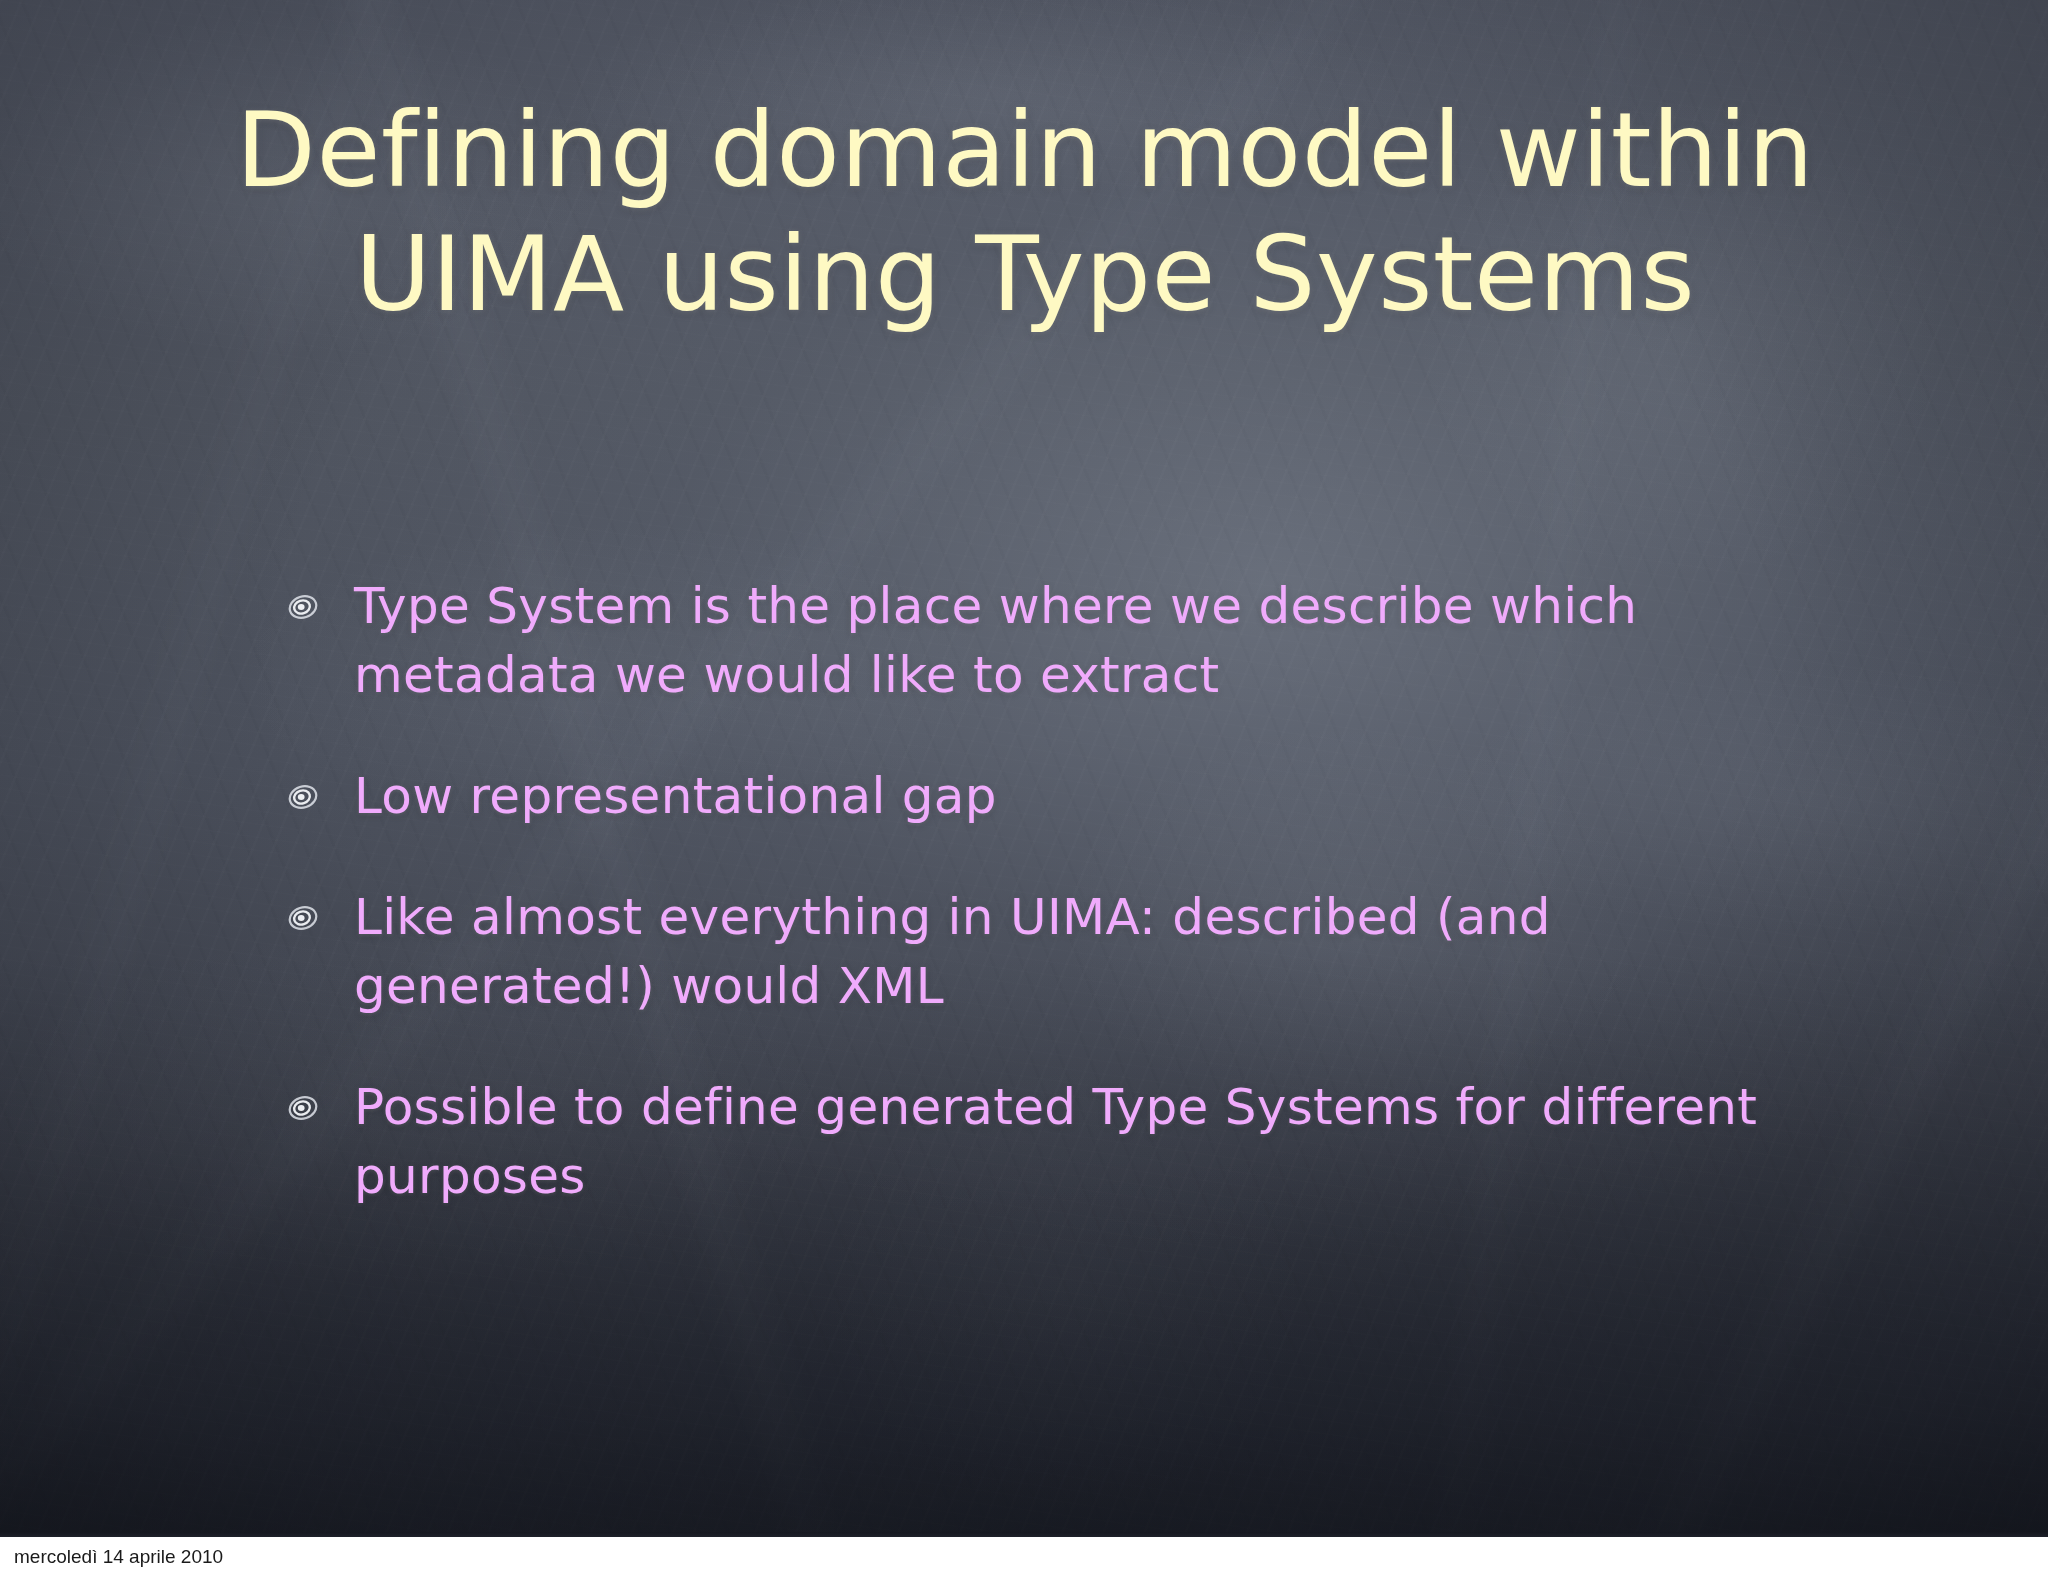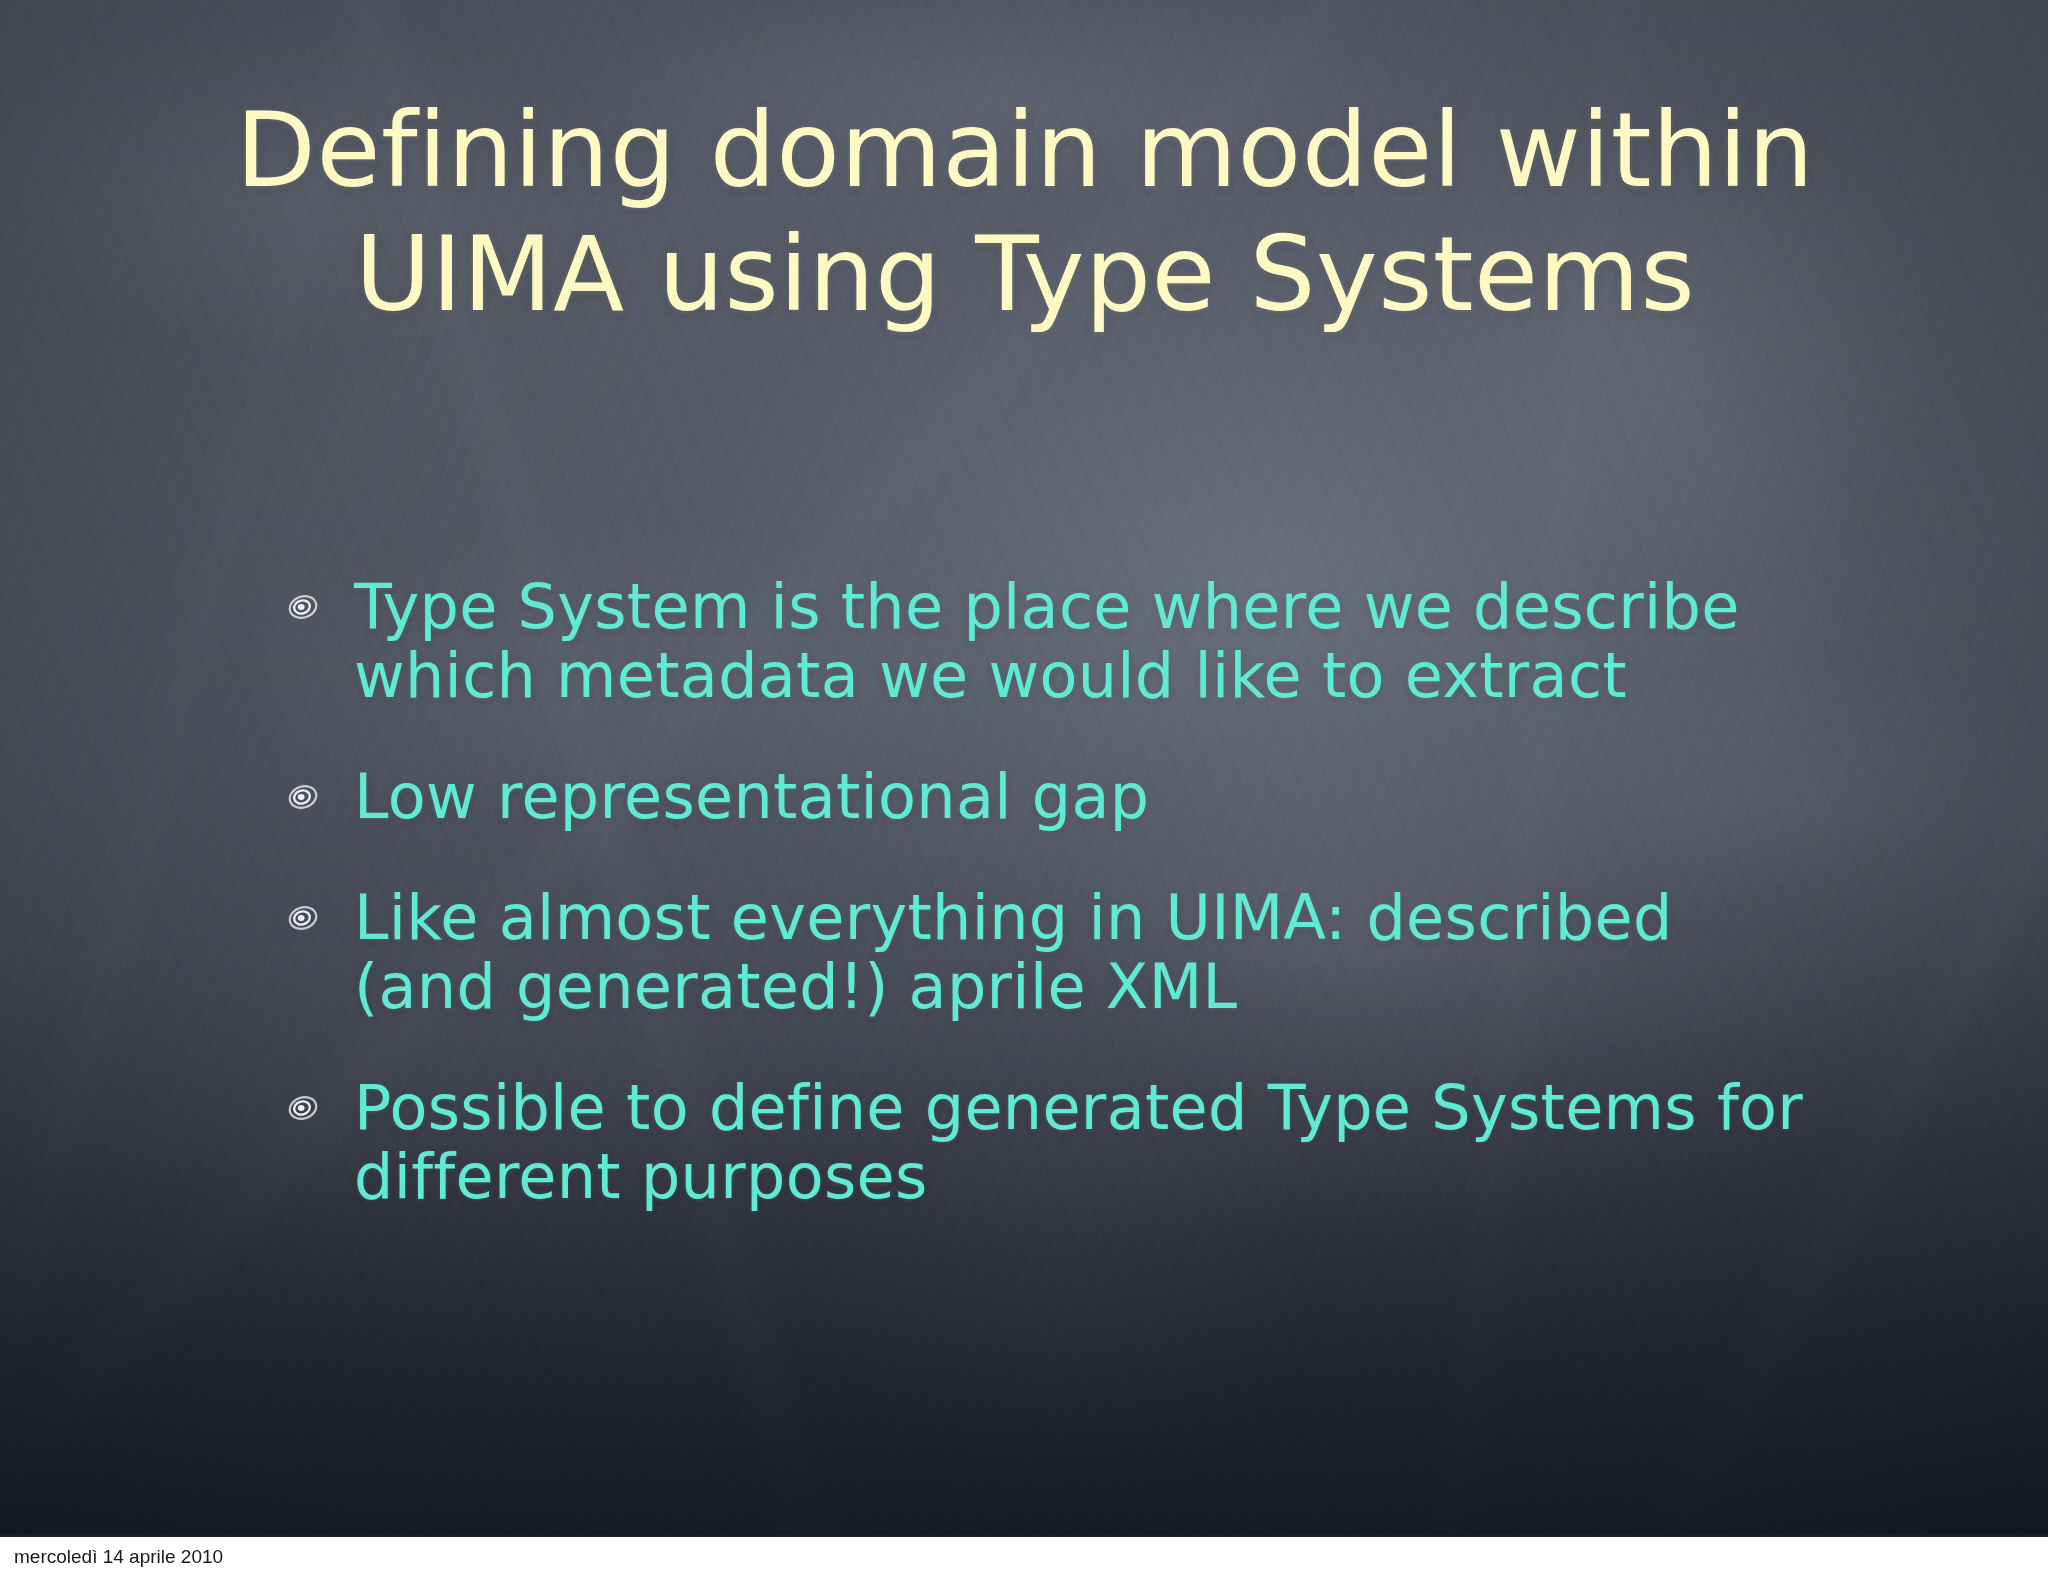--- a/index.html
+++ b/index.html
@@ -124,23 +124,23 @@
     width: 30px;
     height: 30px;
     margin-top: 20px;
     margin-right: 36px;
     position: relative;
   }
   .bullet-marker svg { display: block; }
 
   .bullet-text {
     flex: 1 1 auto;
-    color: #5eead4;
+    color: #f0abfc;
     font-family: "DejaVu Sans", sans-serif;
-    font-size: 62px;
+    font-size: 50px;
     line-height: 69px;
     font-weight: 400;
     letter-spacing: 0.3px;
     text-shadow: 0 1px 4px rgba(255,255,255,0.14), 0 2px 7px rgba(0,0,0,0.22);
   }
 
   
   #footer {
     position: absolute;
     left: 0;
@@ -201,21 +201,21 @@
       </div>
 
       <div class="bullet-row">
         <span class="bullet-marker">
           <svg width="30" height="30" viewBox="0 0 30 30">
             <ellipse cx="15" cy="15" rx="13.5" ry="10.5" fill="none" stroke="#dfe3ea" stroke-width="2.2" opacity="0.85" transform="rotate(-18 15 15)"></ellipse>
             <ellipse cx="14" cy="15" rx="8" ry="6.4" fill="none" stroke="#f2f4f8" stroke-width="2.4" opacity="0.95" transform="rotate(-18 14 15)"></ellipse>
             <ellipse cx="13.2" cy="15" rx="3.4" ry="3" fill="#f7f9fc" opacity="0.95"></ellipse>
           </svg>
         </span>
-        <span class="bullet-text">Like almost everything in UIMA: described (and generated!) aprile XML</span>
+        <span class="bullet-text">Like almost everything in UIMA: described (and generated!) would XML</span>
       </div>
 
       <div class="bullet-row">
         <span class="bullet-marker">
           <svg width="30" height="30" viewBox="0 0 30 30">
             <ellipse cx="15" cy="15" rx="13.5" ry="10.5" fill="none" stroke="#dfe3ea" stroke-width="2.2" opacity="0.85" transform="rotate(-18 15 15)"></ellipse>
             <ellipse cx="14" cy="15" rx="8" ry="6.4" fill="none" stroke="#f2f4f8" stroke-width="2.4" opacity="0.95" transform="rotate(-18 14 15)"></ellipse>
             <ellipse cx="13.2" cy="15" rx="3.4" ry="3" fill="#f7f9fc" opacity="0.95"></ellipse>
           </svg>
         </span>

